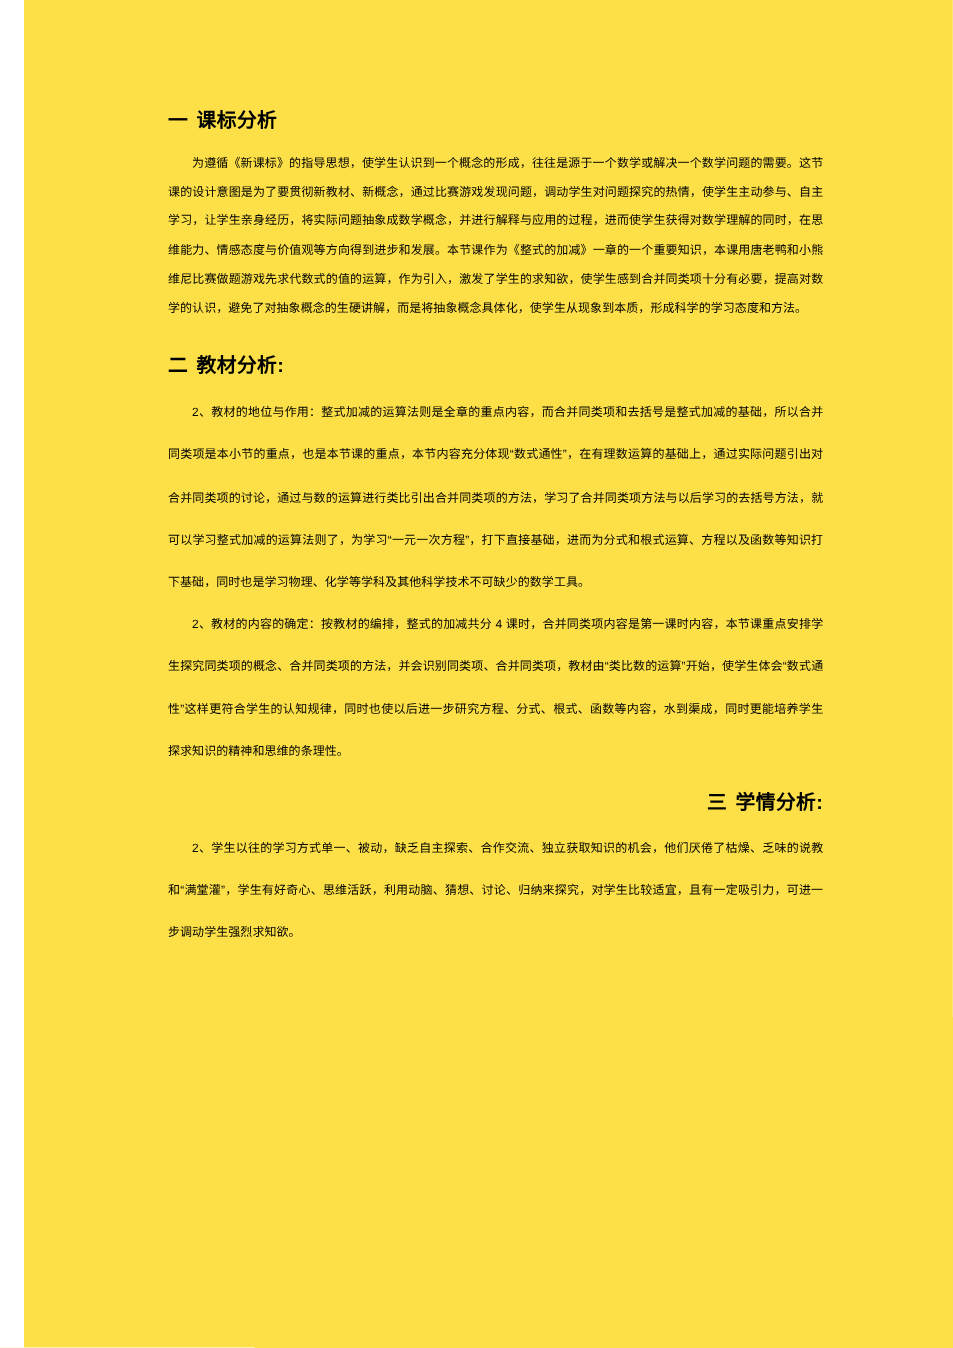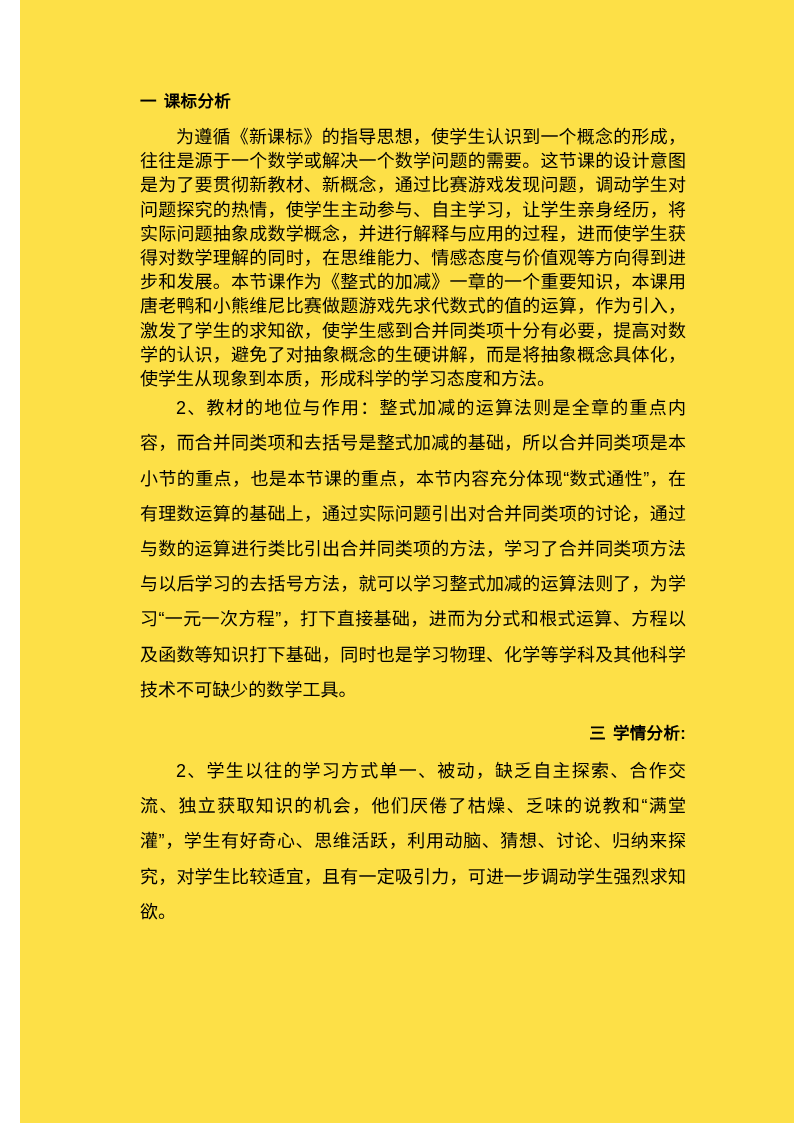--- a/index.html
+++ b/index.html
@@ -51,21 +51,21 @@
     margin-right: 7px;
   }
 
   .heading-block-1 { margin-bottom: 11px; }
   .heading-block-2 { margin-top: 22px; margin-bottom: 9px; }
   .heading-block-3 { margin-top: 12px; margin-bottom: 8px; text-align: right; }
 
   
   .para {
     margin: 0;
-    font-size: 18px;
+    font-size: 10px;
     text-align: justify;
     text-justify: inter-ideograph;
     text-indent: 2em;
     letter-spacing: 0.05px;
     word-break: break-all;
   }
 
   
   .tight { line-height: 24.2px; }
 
@@ -78,21 +78,25 @@
 <body>
 
 <div class="page">
   <div class="content">
 
     <div class="heading-block-1">
       <p class="sec-heading"><span class="num">一</span><span>课标分析</span></p>
     </div>
     <p class="para tight">为遵循《新课标》的指导思想，使学生认识到一个概念的形成，往往是源于一个数学或解决一个数学问题的需要。这节课的设计意图是为了要贯彻新教材、新概念，通过比赛游戏发现问题，调动学生对问题探究的热情，使学生主动参与、自主学习，让学生亲身经历，将实际问题抽象成数学概念，并进行解释与应用的过程，进而使学生获得对数学理解的同时，在思维能力、情感态度与价值观等方向得到进步和发展。本节课作为《整式的加减》一章的一个重要知识，本课用唐老鸭和小熊维尼比赛做题游戏先求代数式的值的运算，作为引入，激发了学生的求知欲，使学生感到合并同类项十分有必要，提高对数学的认识，避免了对抽象概念的生硬讲解，而是将抽象概念具体化，使学生从现象到本质，形成科学的学习态度和方法。</p>
 
+    <div class="heading-block-2">
+      <p class="sec-heading"><span class="num">二</span><span>教材分析:</span></p>
+    </div>
     <p class="para loose">2、教材的地位与作用：整式加减的运算法则是全章的重点内容，而合并同类项和去括号是整式加减的基础，所以合并同类项是本小节的重点，也是本节课的重点，本节内容充分体现“数式通性”，在有理数运算的基础上，通过实际问题引出对合并同类项的讨论，通过与数的运算进行类比引出合并同类项的方法，学习了合并同类项方法与以后学习的去括号方法，就可以学习整式加减的运算法则了，为学习“一元一次方程”，打下直接基础，进而为分式和根式运算、方程以及函数等知识打下基础，同时也是学习物理、化学等学科及其他科学技术不可缺少的数学工具。</p>
+    <p class="para loose">2、教材的内容的确定：按教材的编排，整式的加减共分 4 课时，合并同类项内容是第一课时内容，本节课重点安排学生探究同类项的概念、合并同类项的方法，并会识别同类项、合并同类项，教材由“类比数的运算”开始，使学生体会“数式通性”这样更符合学生的认知规律，同时也使以后进一步研究方程、分式、根式、函数等内容，水到渠成，同时更能培养学生探求知识的精神和思维的条理性。</p>
 
     <div class="heading-block-3">
       <p class="sec-heading"><span class="num">三</span><span>学情分析:</span></p>
     </div>
     <p class="para loose">2、学生以往的学习方式单一、被动，缺乏自主探索、合作交流、独立获取知识的机会，他们厌倦了枯燥、乏味的说教和“满堂灌”，学生有好奇心、思维活跃，利用动脑、猜想、讨论、归纳来探究，对学生比较适宜，且有一定吸引力，可进一步调动学生强烈求知欲。</p>
 
   </div>
 </div>
 
 </body></html>

